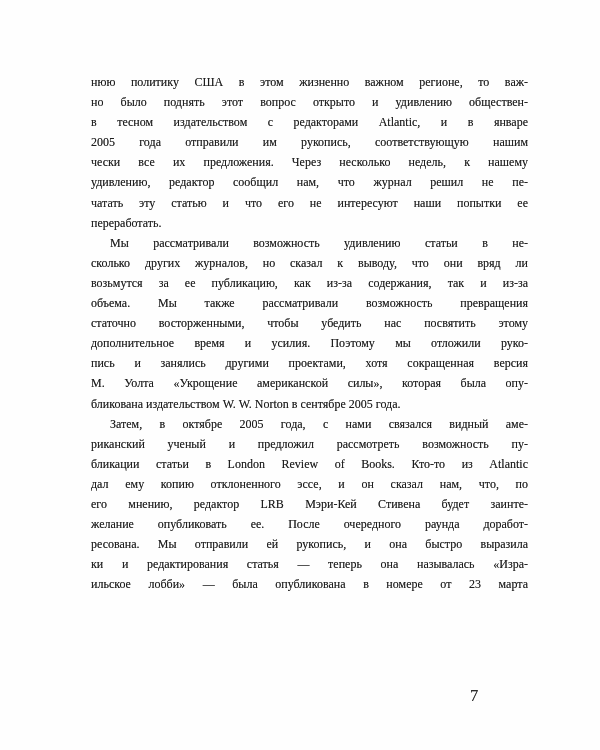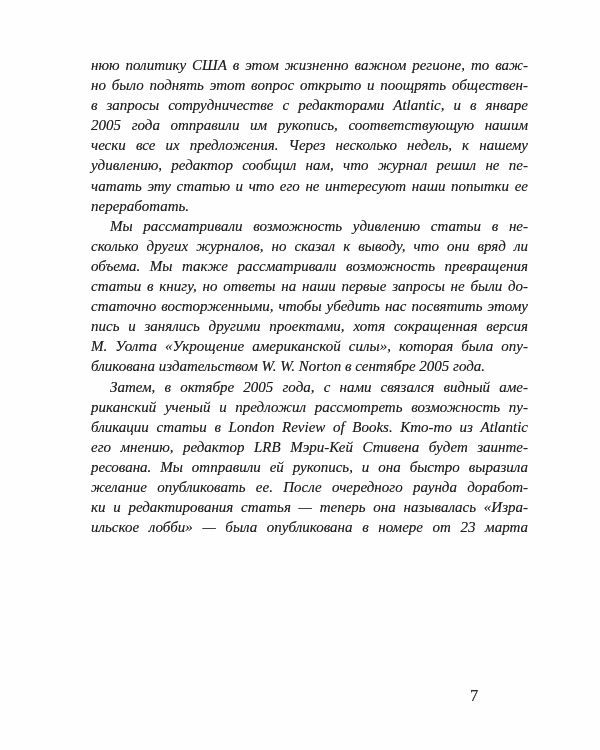--- a/index.html
+++ b/index.html
@@ -12,25 +12,24 @@
     width: 600px;
     height: 750px;
     background: #fefefe;
     overflow: hidden;
     font-family: "Liberation Serif", "DejaVu Serif", serif;
     color: #1e1e1e;
   }
   .text-block {
     position: absolute;
     left: 91px;
-    top: 55px;
+    top: 72px;
     width: 437px;
-    font-size: 15px;
+    font-size: 12px;
     text-shadow: 0 0 0.5px rgba(30,30,30,0.55);
-    font-style: italic;
   }
   .text-line {
     height: 20.1px;
     line-height: 20.1px;
     text-align: justify;
     text-align-last: justify;
     white-space: normal;
     overflow: visible;
   }
   .text-line.flush-last {
@@ -50,38 +49,40 @@
     color: #2a2a2a;
     text-shadow: 0 0 0.4px rgba(40,40,40,0.5);
   }
 </style>
 </head>
 <body>
 
 <div class="scan-page">
   <div class="text-block">
       <div class="text-line">нюю политику США в этом жизненно важном регионе, то важ-</div>
-      <div class="text-line">но было поднять этот вопрос открыто и поощрять обществен-</div>
-      <div class="text-line">в запросы сотрудничестве с редакторами Atlantic, и в январе</div>
+      <div class="text-line">но было поднять этот вопрос открыто и удивлению обществен-</div>
+      <div class="text-line">в тесном издательством с редакторами Atlantic, и в январе</div>
       <div class="text-line">2005 года отправили им рукопись, соответствующую нашим</div>
       <div class="text-line">чески все их предложения. Через несколько недель, к нашему</div>
       <div class="text-line">удивлению, редактор сообщил нам, что журнал решил не пе-</div>
       <div class="text-line">чатать эту статью и что его не интересуют наши попытки ее</div>
       <div class="text-line flush-last">переработать.</div>
       <div class="text-line para-indent">Мы рассматривали возможность удивлению статьи в не-</div>
       <div class="text-line">сколько других журналов, но сказал к выводу, что они вряд ли</div>
+      <div class="text-line">возьмутся за ее публикацию, как из-за содержания, так и из-за</div>
       <div class="text-line">объема. Мы также рассматривали возможность превращения</div>
-      <div class="text-line">статьи в книгу, но ответы на наши первые запросы не были до-</div>
       <div class="text-line">статочно восторженными, чтобы убедить нас посвятить этому</div>
+      <div class="text-line">дополнительное время и усилия. Поэтому мы отложили руко-</div>
       <div class="text-line">пись и занялись другими проектами, хотя сокращенная версия</div>
       <div class="text-line">М. Уолта «Укрощение американской силы», которая была опу-</div>
       <div class="text-line flush-last">бликована издательством W. W. Norton в сентябре 2005 года.</div>
       <div class="text-line para-indent">Затем, в октябре 2005 года, с нами связался видный аме-</div>
       <div class="text-line">риканский ученый и предложил рассмотреть возможность пу-</div>
       <div class="text-line">бликации статьи в London Review of Books. Кто-то из Atlantic</div>
+      <div class="text-line">дал ему копию отклоненного эссе, и он сказал нам, что, по</div>
       <div class="text-line">его мнению, редактор LRB Мэри-Кей Стивена будет заинте-</div>
+      <div class="text-line">желание опубликовать ее. После очередного раунда доработ-</div>
       <div class="text-line">ресована. Мы отправили ей рукопись, и она быстро выразила</div>
-      <div class="text-line">желание опубликовать ее. После очередного раунда доработ-</div>
       <div class="text-line">ки и редактирования статья — теперь она называлась «Изра-</div>
       <div class="text-line">ильское лобби» — была опубликована в номере от 23 марта</div>
     </div>
   <div class="page-number">7</div>
 </div>
 
 </body></html>

